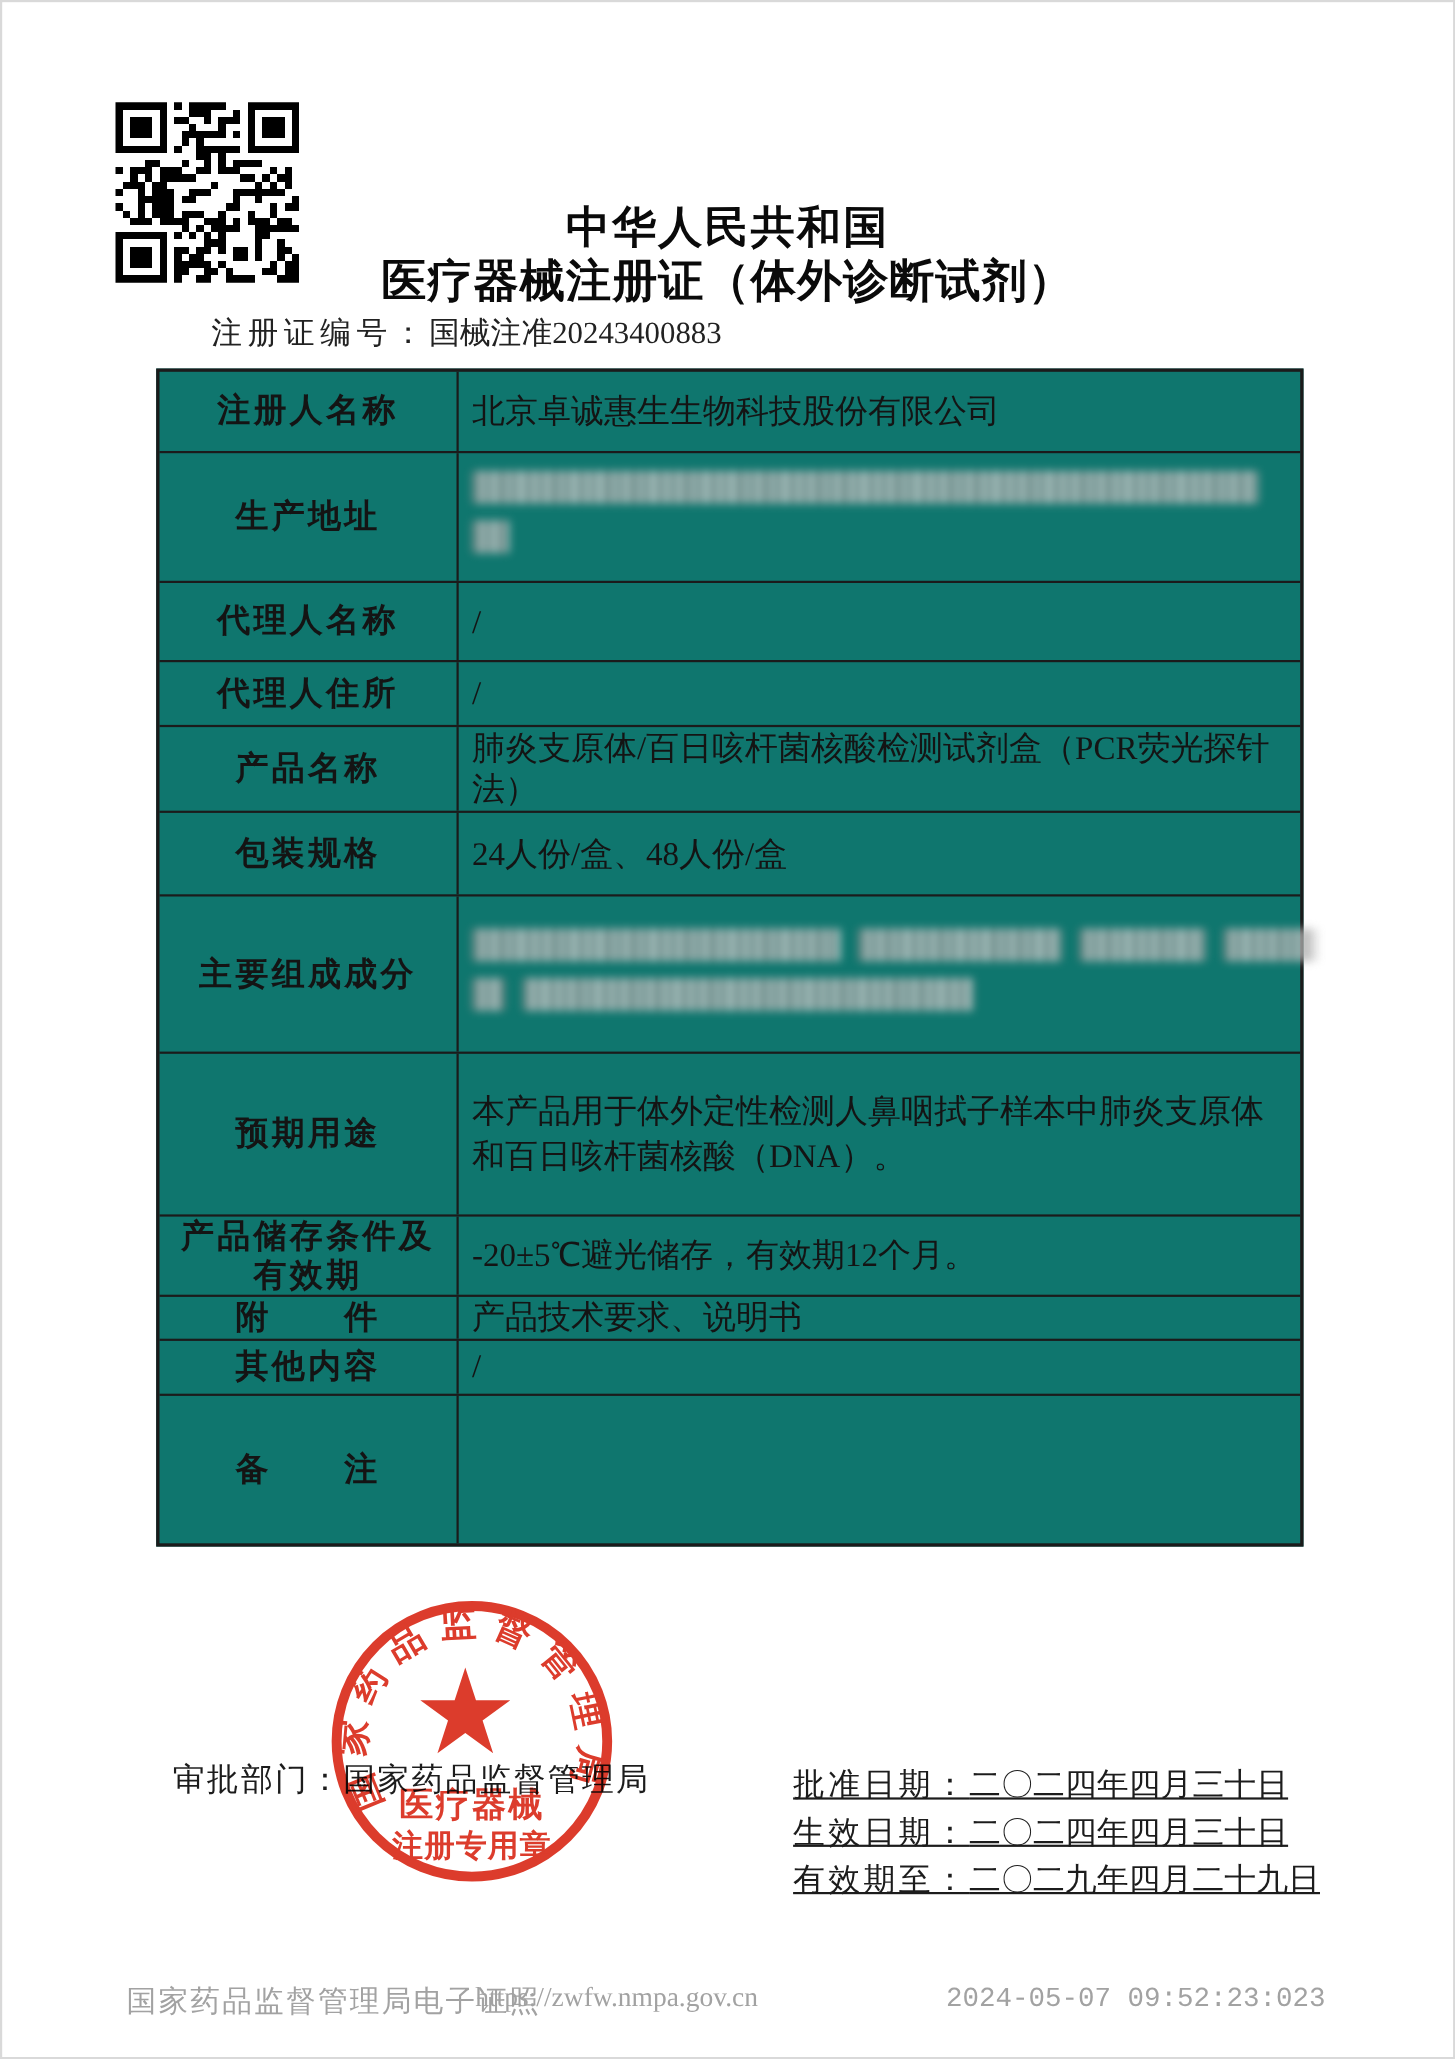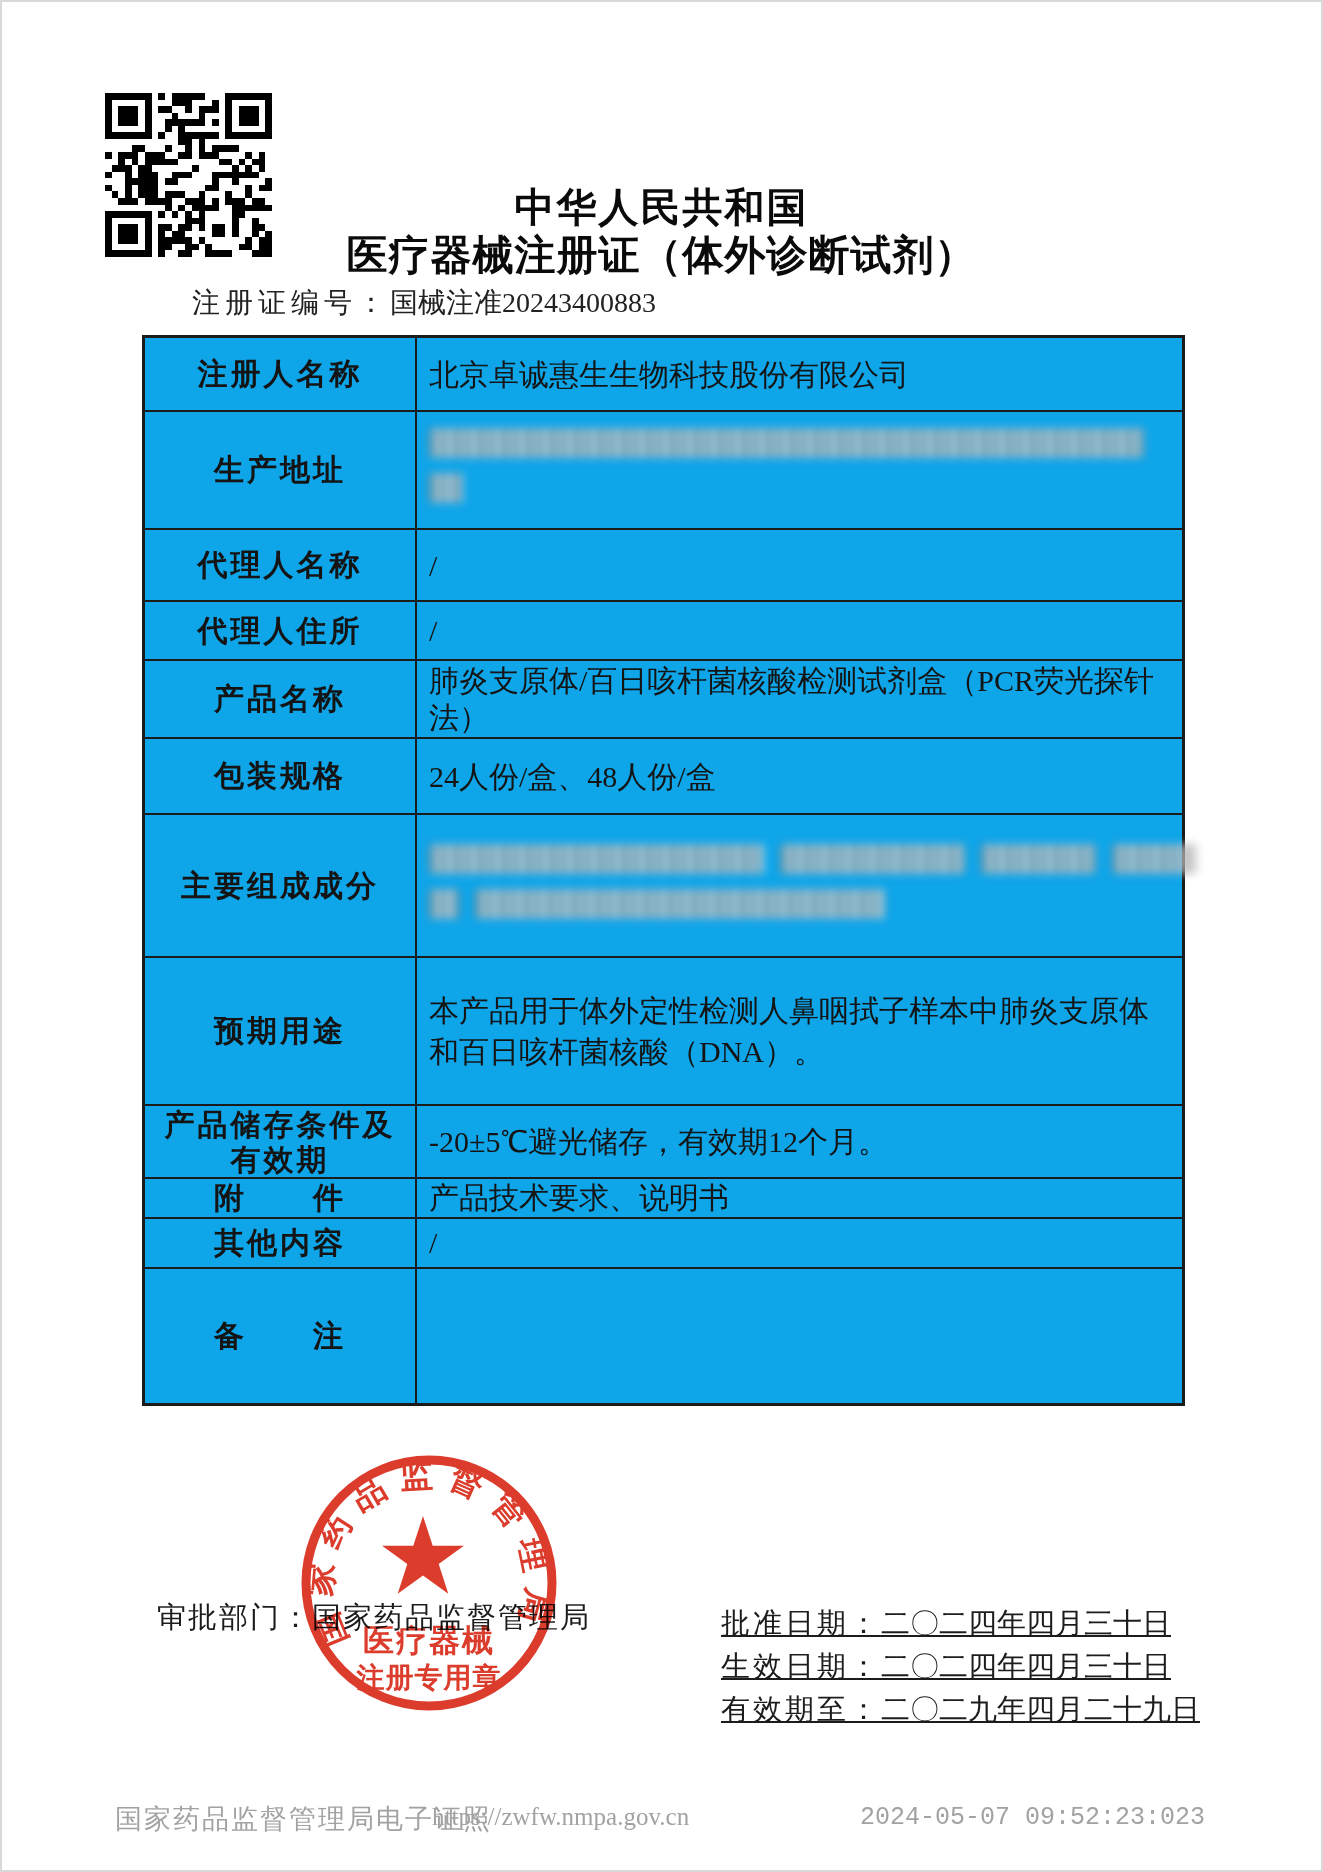--- a/index.html
+++ b/index.html
@@ -28,21 +28,21 @@
   
   .regno{
     position:absolute;left:190px;top:282px;
     font-size:28px;color:#222;white-space:nowrap;
   }
   .regno .lbl{letter-spacing:5px;}
   
   .cert-table{
     position:absolute;left:140px;top:333px;width:1043px;
     border:3px solid #1b1b1b;box-sizing:border-box;
-    background:#0ea5e9;
+    background:#0f766e;
   }
   .tr{display:flex;border-top:2px solid #1b1b1b;box-sizing:border-box;}
   .tr:first-child{border-top:none;}
   .th{
     width:272px;flex:0 0 272px;border-right:2px solid #1b1b1b;
     display:flex;align-items:center;justify-content:center;
     font-family:"Liberation Sans", sans-serif;font-weight:600;
     font-size:30px;letter-spacing:3px;color:#141414;
     text-align:center;line-height:38px;box-sizing:border-box;
     padding:0 6px;

